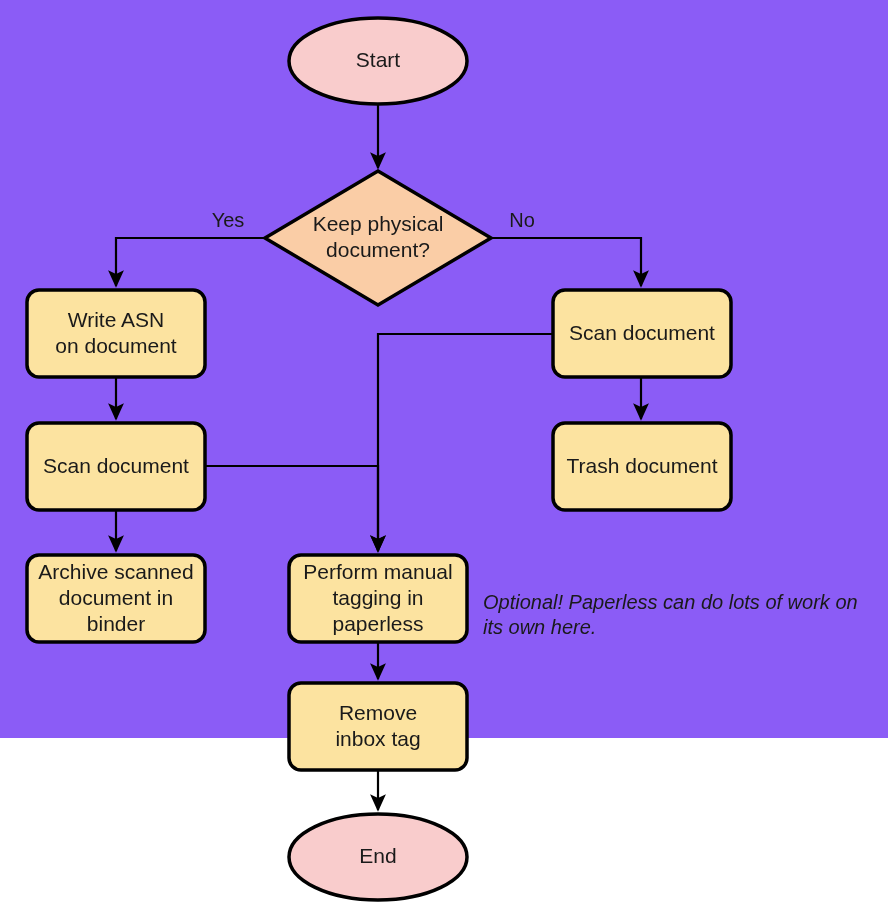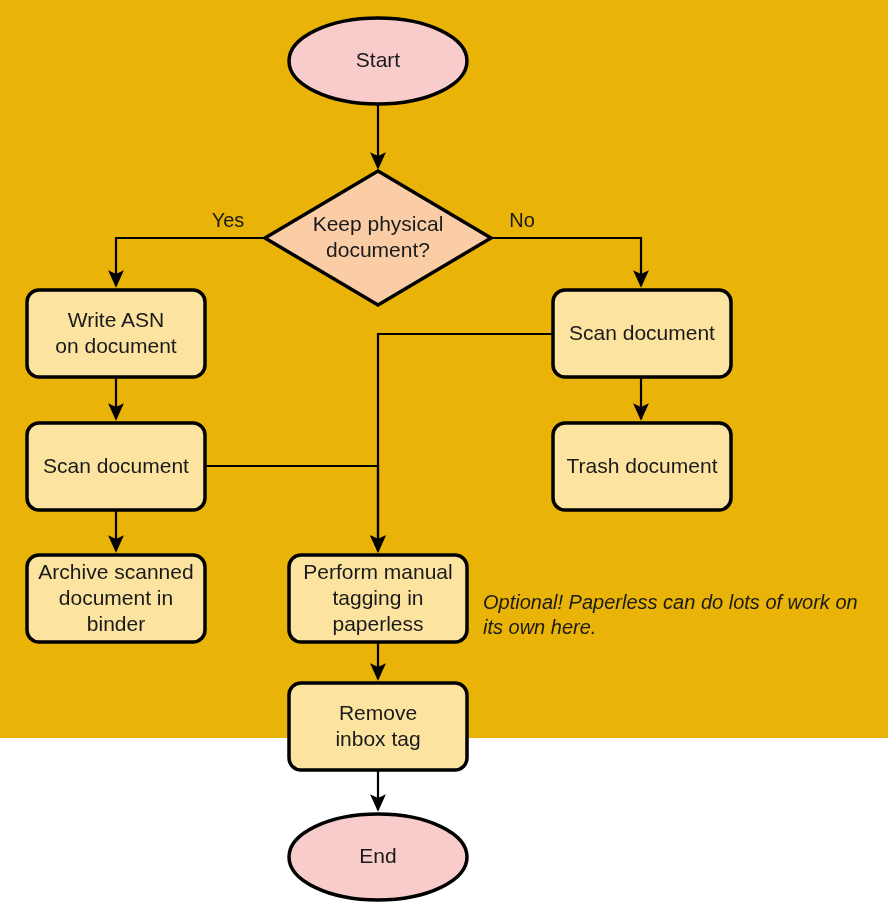--- a/index.html
+++ b/index.html
@@ -10,21 +10,21 @@
   body {
     width: 888px;
     height: 907px;
     font-family: "Liberation Sans", sans-serif;
     overflow: hidden;
   }
   #flowchart-root {
     position: relative;
     width: 888px;
     height: 738px;
-    background: #eab308;
+    background: #8b5cf6;
     text-align: right;
   }
   svg.chart-canvas {
     display: block;
     width: 888px;
     height: 907px;
   }
   .node-shape {
     stroke: #000000;
     stroke-width: 3.5;

